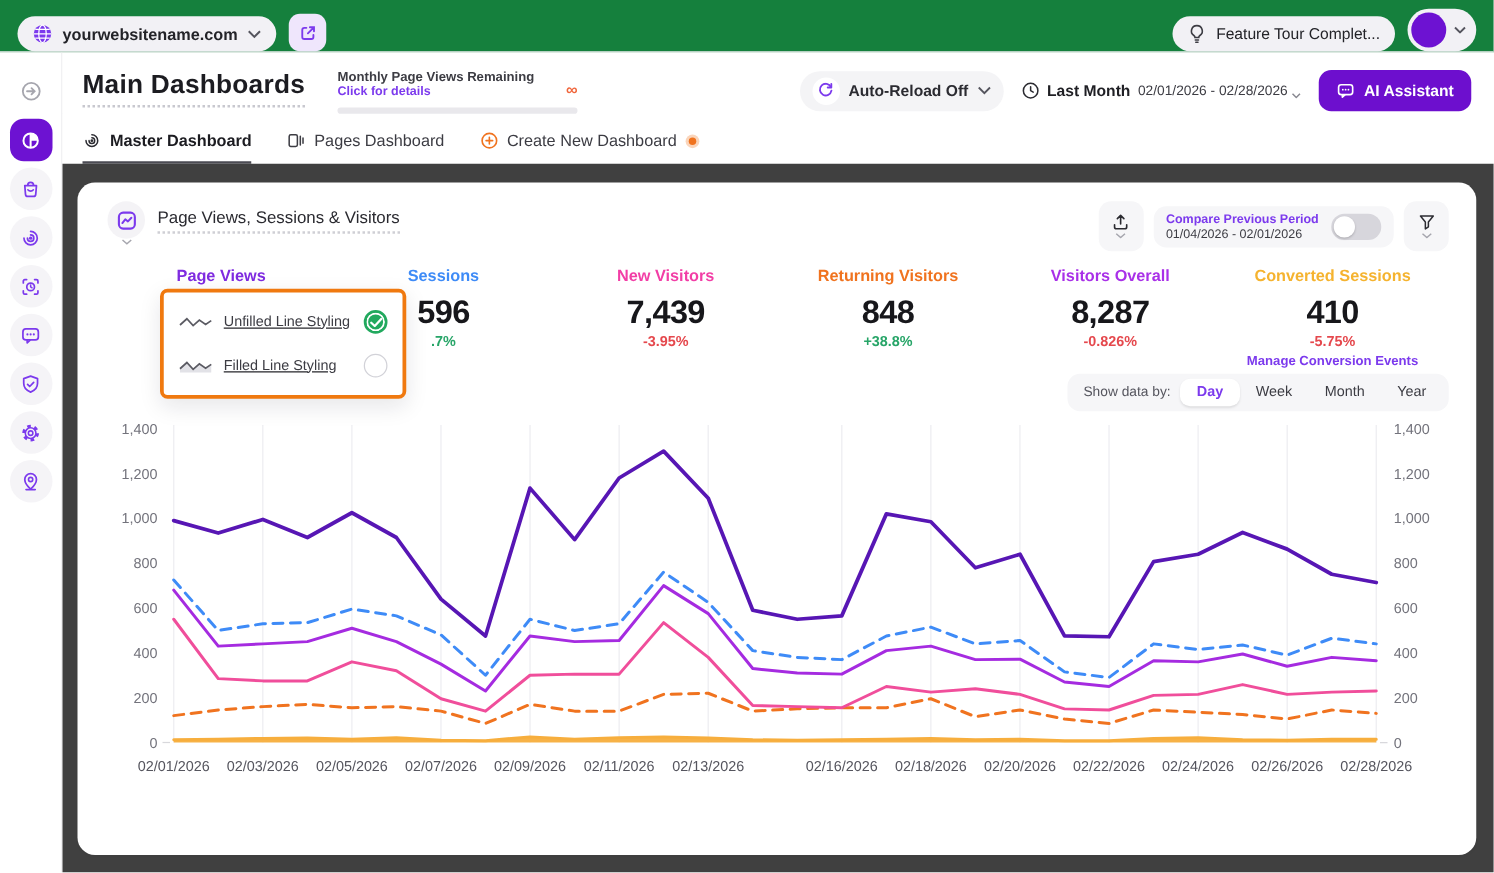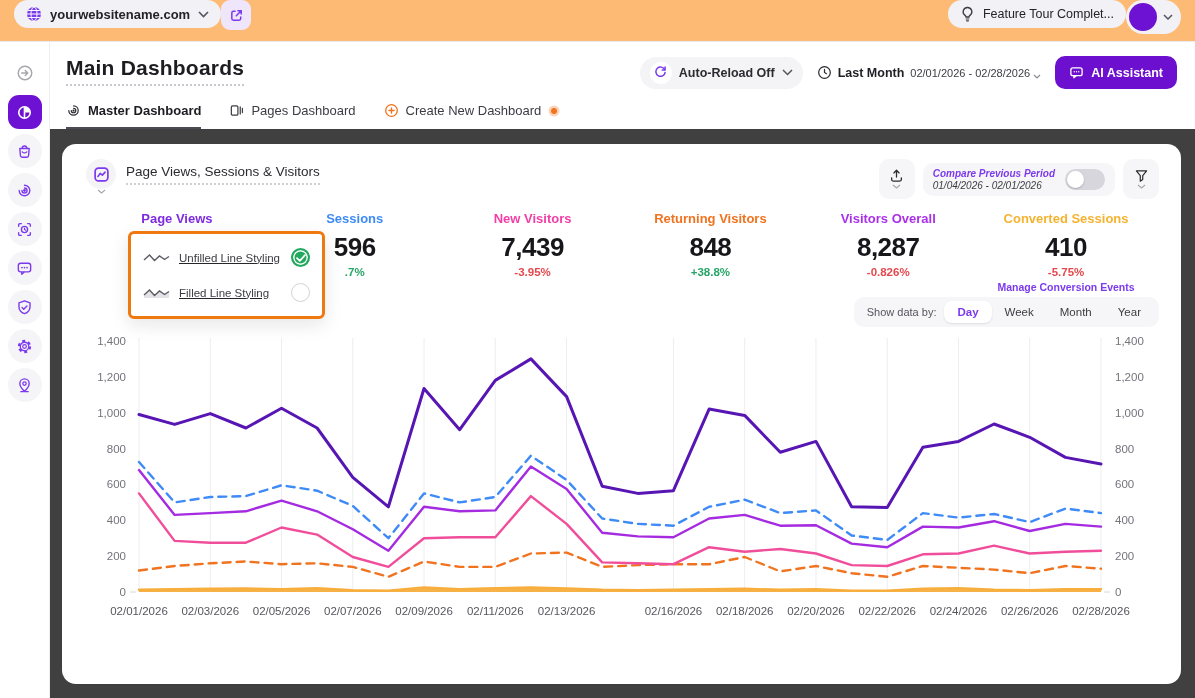--- a/index.html
+++ b/index.html
@@ -2,22 +2,22 @@
 <html><head>
 <meta charset="utf-8">
 <style>
   * { margin:0; padding:0; box-sizing:border-box; }
   html,body { width:1195px; height:698px; overflow:hidden; background:#fff;
     font-family:"Liberation Sans", sans-serif; color:#26262b; }
   body { position:relative; }
   svg { display:block; }
 
   
-  .topbar { height:42px; background:#fdba74; display:flex; align-items:flex-start;
-    padding:0 14px; border-bottom:1px solid #ebebee; }
+  .topbar { height:42px; background:#15803d; display:flex; align-items:flex-end;
+    padding:0 14px; gap:10px; border-bottom:1px solid #ebebee; }
   .pill { background:#f2f1f5; border-radius:999px; display:flex; align-items:center;
     gap:8px; padding:6px 12px; font-size:13px; font-weight:600; color:#232328; cursor:pointer; }
   .sq-btn { width:30px; height:30px; border-radius:9px; background:#efe6fc;
     display:flex; align-items:center; justify-content:center; cursor:pointer; }
   .topbar .spacer { flex:1; }
   .avatar-wrap { background:#f2f1f5; border-radius:999px; padding:3px 8px 3px 3px;
     display:flex; align-items:center; gap:6px; cursor:pointer; }
   .avatar { width:28px; height:28px; border-radius:50%; background:#6d12d2; }
 
   
@@ -60,21 +60,21 @@
   
   .content { flex:1; background:#404040; padding:15px 14px 14px 12px; }
   .card { background:#fff; border-radius:14px; height:100%; padding:15px 22px;
     box-shadow:0 1px 2px rgba(20,20,40,.03); }
   .card-head { display:flex; align-items:flex-start; }
   .chip { display:flex; flex-direction:column; align-items:center; width:34px; cursor:pointer; }
   .chip .circ { width:30px; height:30px; border-radius:50%; background:#f4f3f6;
     display:flex; align-items:center; justify-content:center; }
   .card-title { margin-left:8px; margin-top:5px; font-size:13.5px; color:#2a2a30;
     border-bottom:2px dotted #cfcfd5; padding-bottom:4px; }
-  .card-head-right { margin-left:auto; display:flex; align-items:center; gap:8px;font-style:italic; }
+  .card-head-right { margin-left:auto; display:flex; align-items:center; gap:8px; }
   .tool-btn { background:#f6f6f8; border-radius:10px; width:36px; height:40px;
     display:flex; flex-direction:column; align-items:center; justify-content:center; gap:1px; cursor:pointer; }
   .compare { background:#f6f6f8; border-radius:10px; padding:5px 10px; display:flex;
     align-items:center; gap:10px; }
   .compare .c-title { font-size:10px; font-weight:700; color:#7c3aed; }
   .compare .c-range { font-size:10px; color:#3c3c43; margin-top:1px; }
   .toggle { width:40px; height:21px; border-radius:11px; background:#d7d6dc; position:relative; cursor:pointer; }
   .toggle .knob { position:absolute; left:2px; top:2px; width:17px; height:17px;
     border-radius:50%; background:#fff; box-shadow:0 1px 2px rgba(0,0,0,.2); }
 
@@ -241,20 +241,26 @@
             <circle cx="8" cy="6.2" r="1.6" fill="none" stroke="#7c3aed" stroke-width="1.2"></circle>
             <path d="M4.5 13.8h7" stroke="#7c3aed" stroke-width="1.2" stroke-linecap="round"></path>
           </svg>
       </span>
     </div>
   </div>
 
   <div class="main">
     <div class="hdr">
       <div class="page-title">Main Dashboards</div>
+      <div class="monthly">
+        <div class="m-label">Monthly Page Views Remaining</div>
+        <div class="m-link">Click for details</div>
+        <div class="m-quota">∞</div>
+        <div class="progress"></div>
+      </div>
       <div class="hdr-right">
         <div class="reload">
           <span class="ic">
             <svg width="13" height="13" viewBox="0 0 14 14">
                 <path d="M11.6 4A5 5 0 1 0 12 7" fill="none" stroke="#7c3aed" stroke-width="1.6" stroke-linecap="round"></path>
                 <polyline points="11.9,1.2 11.9,4.3 8.8,4.3" fill="none" stroke="#7c3aed" stroke-width="1.6" stroke-linecap="round" stroke-linejoin="round"></polyline>
               </svg>
           </span>
           <span>Auto-Reload Off</span>
           <span class="mini-chev">

